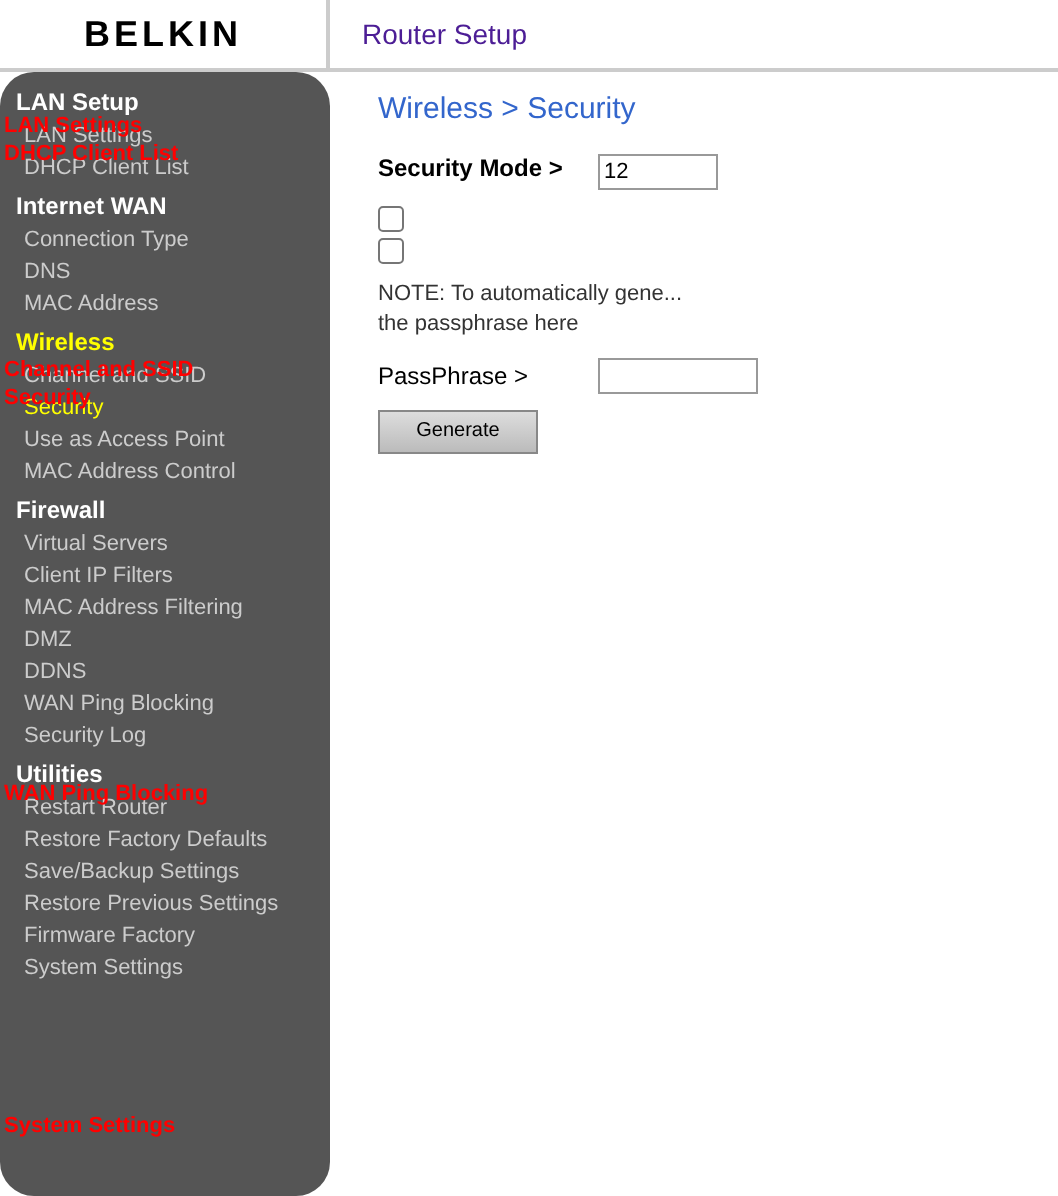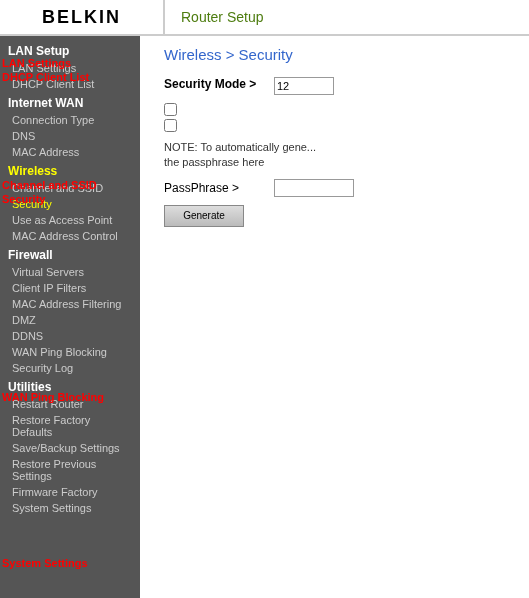--- a/index.html
+++ b/index.html
@@ -33,37 +33,38 @@
       font-family: 'Arial Black', Arial, sans-serif;
       letter-spacing: 2px;
       color: #000;
     }
     .header-title {
       flex: 1;
       display: flex;
       align-items: center;
       padding-left: 16px;
       font-size: 14px;
-      color: #4d7c0f;
+      color: #4c1d95;
     }
 
     
     .main {
       display: flex;
       flex: 1;
       overflow: hidden;
     }
 
     
     .sidebar {
-      width: 140px;
+      width: 165px;
       background: #555555;
       overflow-y: auto;
       flex-shrink: 0;
       padding-top: 4px;
+      border-radius: 17px;
     }
     .sidebar-section-header {
       color: #fff;
       font-weight: bold;
       font-size: 12px;
       padding: 4px 8px 2px 8px;
     }
     .sidebar-item {
       padding: 2px 8px 2px 12px;
       font-size: 11px;

